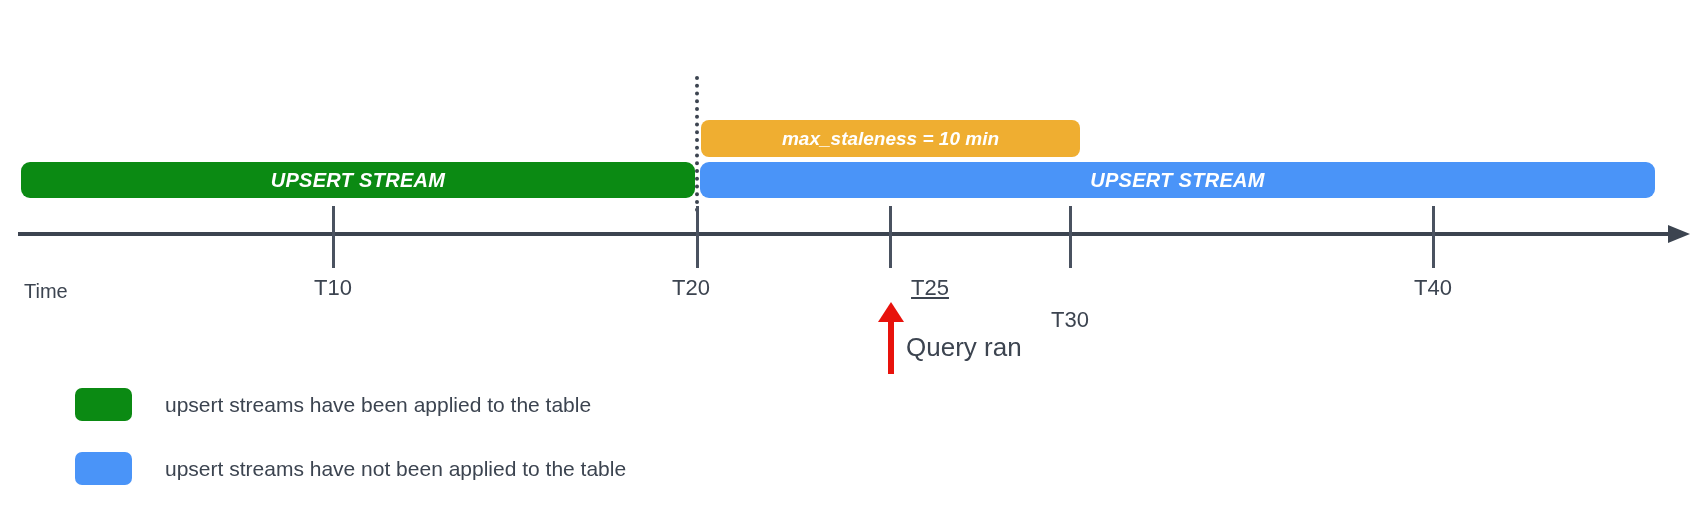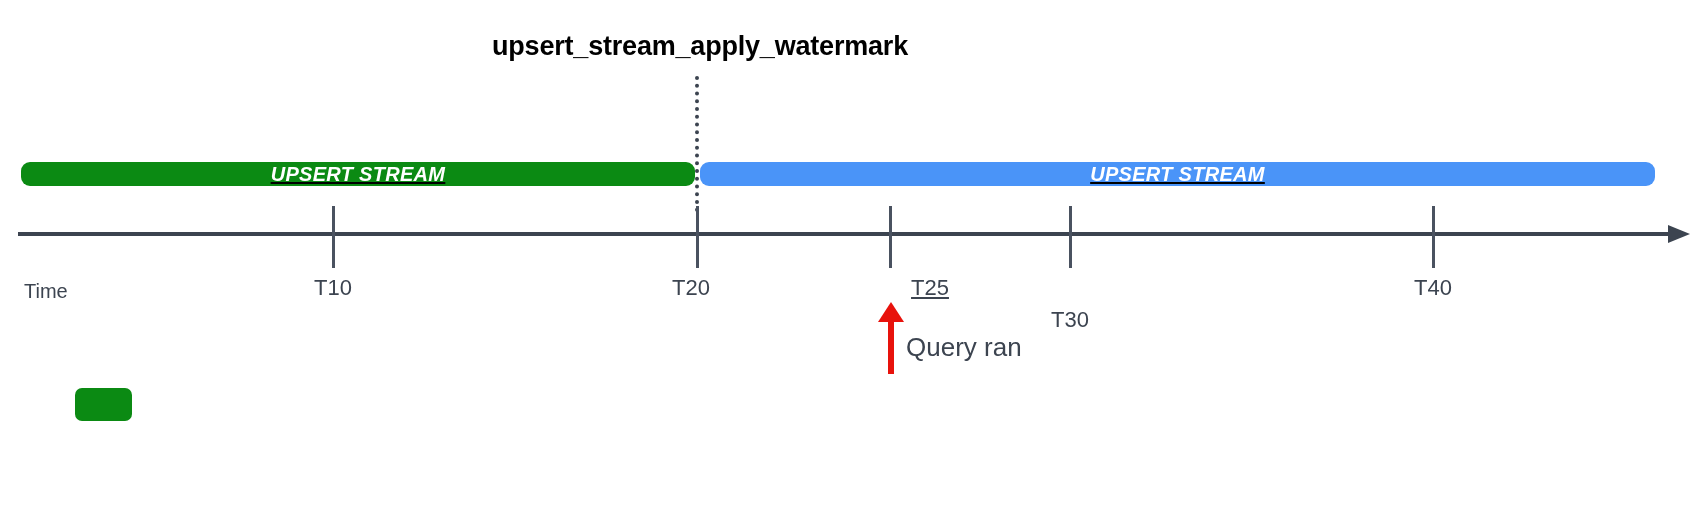--- a/index.html
+++ b/index.html
@@ -60,26 +60,25 @@
     font-weight: bold;
     font-style: italic;
     color: #ffffff;
     white-space: nowrap;
   }
 
   
   .stream-bar {
     position: absolute;
     top: 162px;
-    height: 24px;
+    height: 36px;
     border-radius: 9px;
     display: flex;
     align-items: center;
     justify-content: center;
-    text-decoration: underline;
   }
   .stream-bar .bar-label {
     font-size: 20px;
     font-weight: bold;
     font-style: italic;
     color: #ffffff;
     letter-spacing: 0.3px;
     white-space: nowrap;
   }
   #bar-applied {
@@ -185,24 +184,26 @@
     font-size: 21px;
     color: #3c4450;
     white-space: nowrap;
   }
 </style>
 </head>
 <body>
 
 <div id="canvas">
 
-  <div id="diagram-title">upsert_stream_apply_watermark</div>
 
   <div id="watermark-line"></div>
 
+  <div id="staleness-badge" style="background: rgb(239, 174, 49);">
+    <span class="badge-text">max_staleness = 10 min</span>
+  </div>
 
   <div id="bar-applied" class="stream-bar" style="background: rgb(11, 138, 19);">
     <span class="bar-label">UPSERT STREAM</span>
   </div>
 
   <div id="bar-not-applied" class="stream-bar" style="background: rgb(74, 148, 248);">
     <span class="bar-label">UPSERT STREAM</span>
   </div>
 
   <div id="time-axis-line"></div>
@@ -221,16 +222,21 @@
       <div class="tick-mark" style="left: 1432px;"></div>
       <div class="tick-label" style="left: 1433px;">T40</div>
     </div>
 
   <div id="query-arrow-shaft" style="background: rgb(232, 18, 12);"></div>
   <div id="query-arrow-head" style="border-bottom-color: rgb(232, 18, 12);"></div>
   <div id="query-label">Query ran</div>
 
   <div id="legend-row-0" class="legend-row">
     <span class="legend-swatch" style="background: rgb(11, 138, 19);"></span>
-  </div>
-
+    <span class="legend-text">upsert streams have been applied to the table</span>
+  </div>
+
+  <div id="legend-row-1" class="legend-row">
+    <span class="legend-swatch" style="background: rgb(74, 148, 248);"></span>
+    <span class="legend-text">upsert streams have not been applied to the table</span>
+  </div>
 
 </div>
 
 </body></html>

